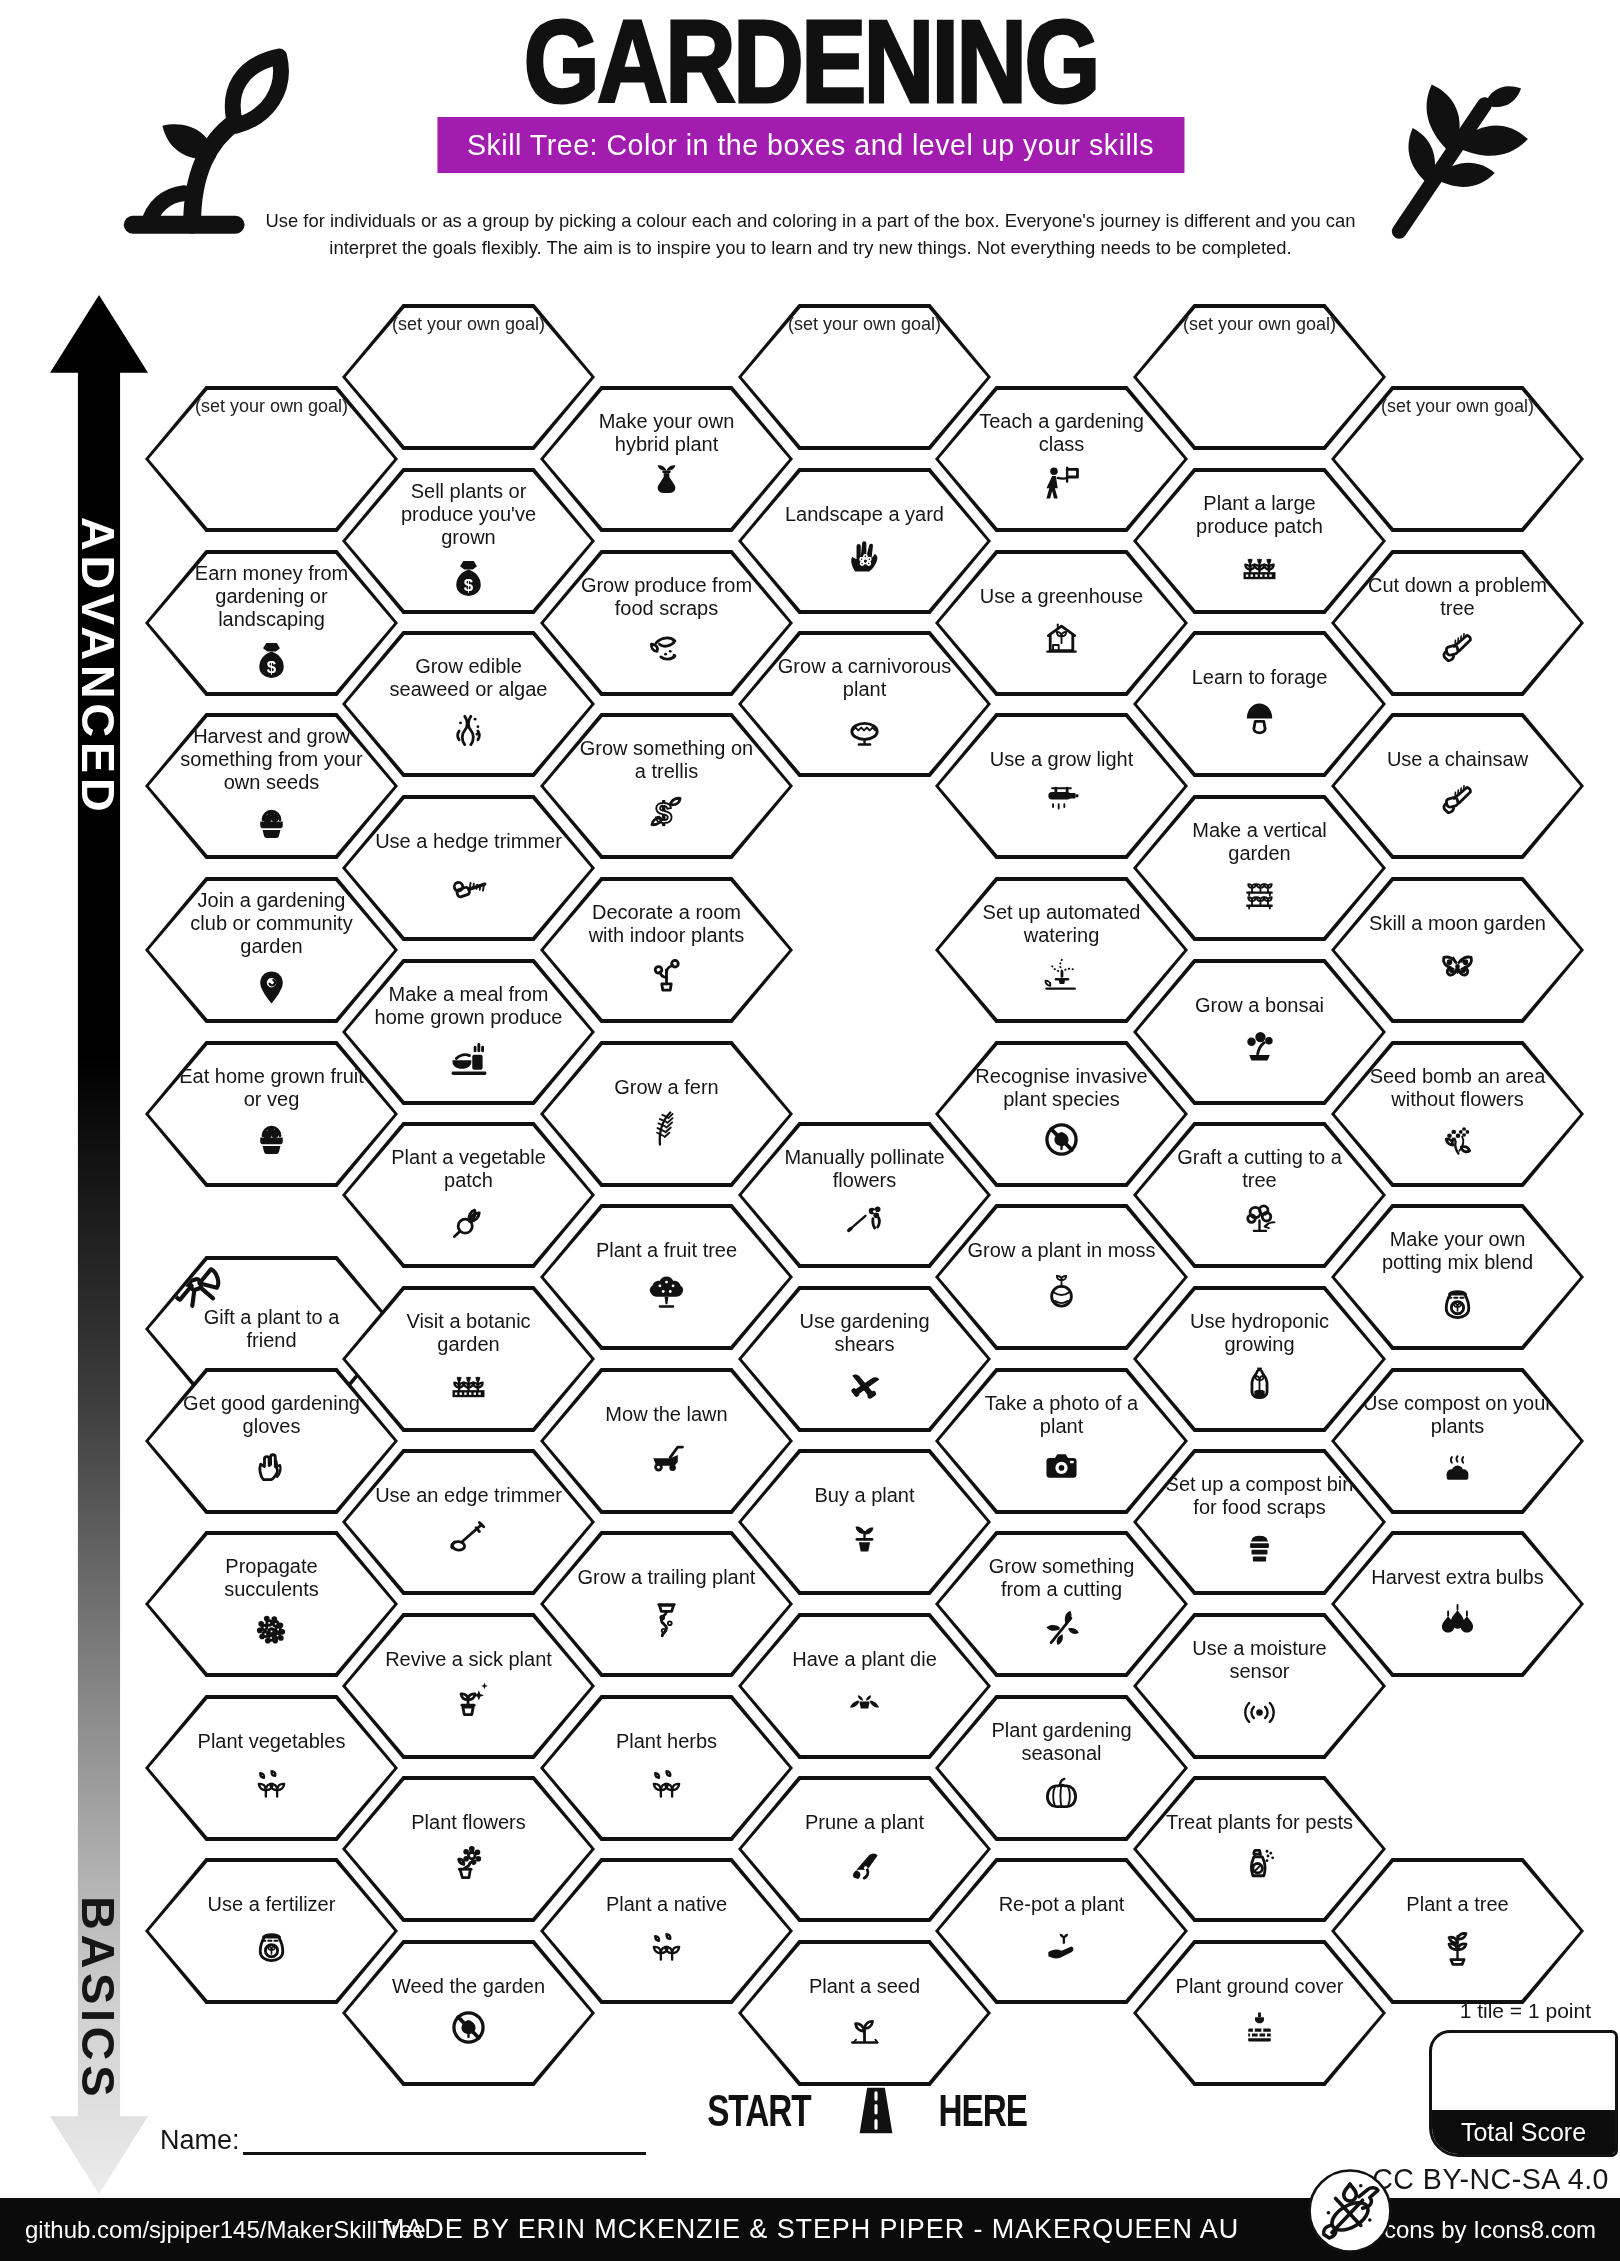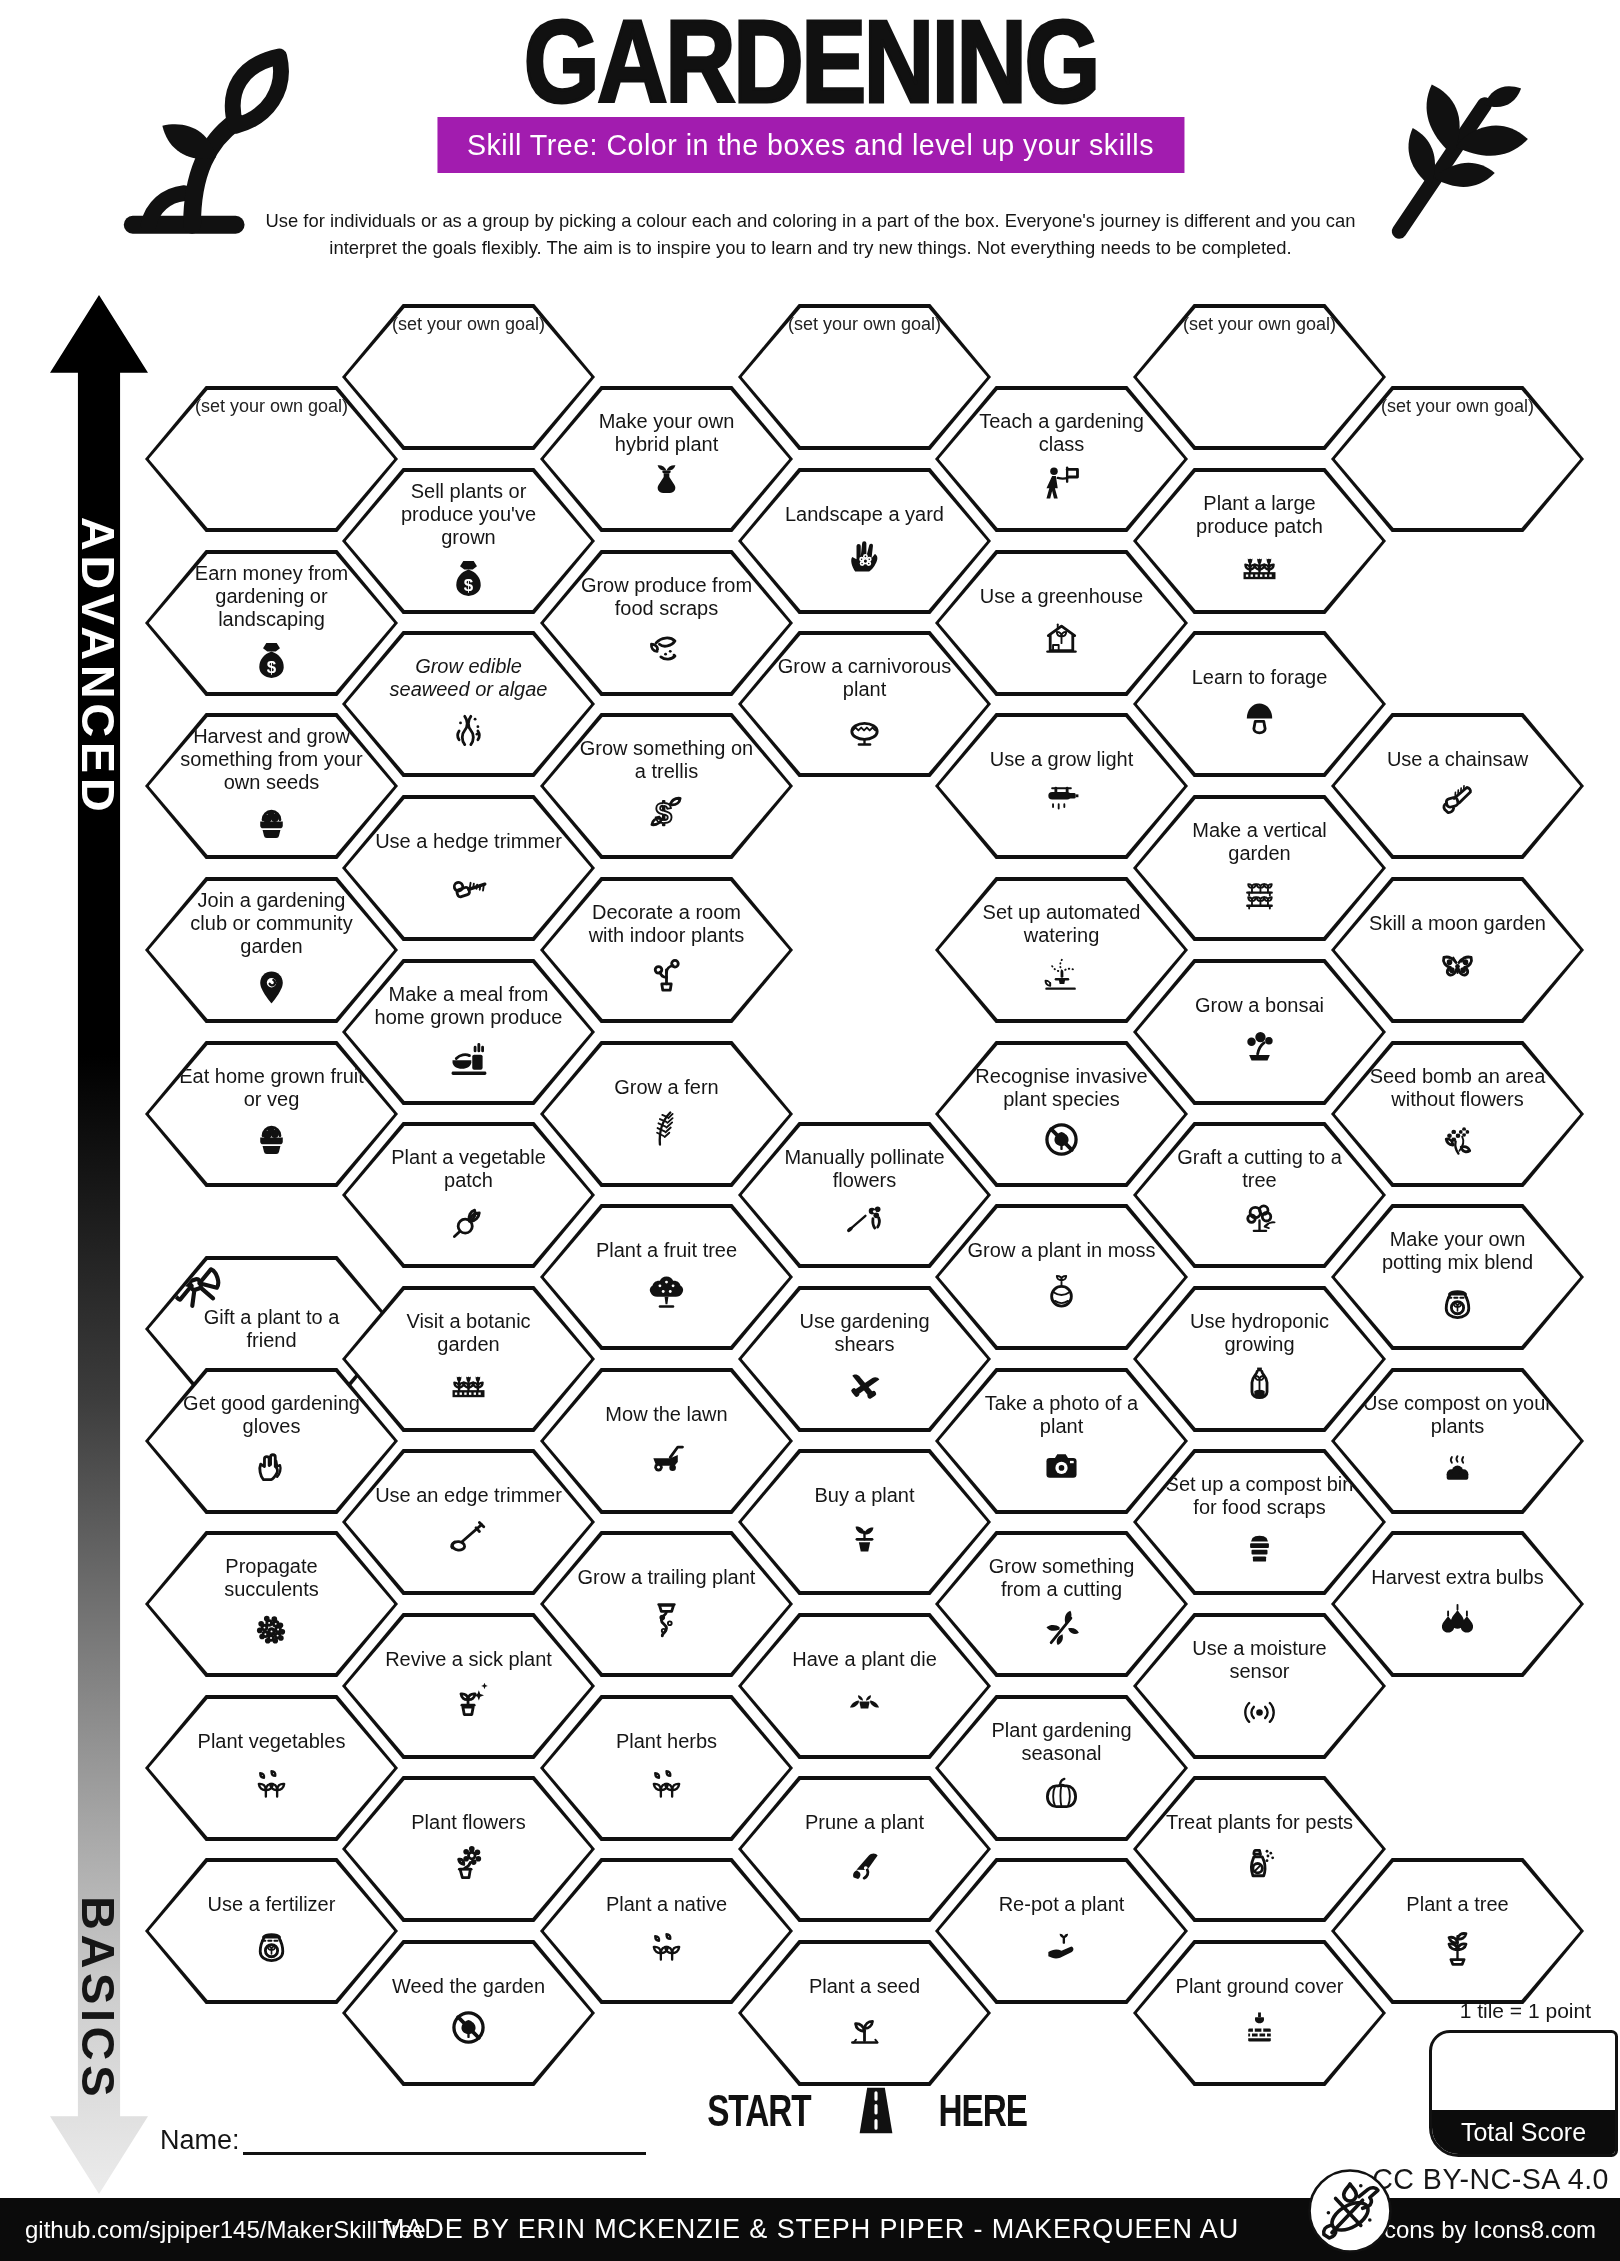--- a/index.html
+++ b/index.html
@@ -273,21 +273,21 @@
           <div class="hex-label">Sell plants or produce you've grown</div>
           <div class="hex-icon">
             <svg viewBox="0 0 100 100" xmlns="http://www.w3.org/2000/svg" fill="none" stroke="#111" stroke-width="6" stroke-linecap="round" stroke-linejoin="round">
               <path d="M39 13h22l7 11-9 7H41l-9-7z" fill="#111" stroke="none"></path>
               <path d="M50 31c-17 6-26 18-26 33 0 14 12 23 26 23s26-9 26-23c0-15-9-27-26-33z" fill="#111" stroke="none"></path>
               <text x="50" y="77" font-size="36" font-weight="bold" fill="#fff" stroke="none" text-anchor="middle">$</text>
             </svg>
           </div>
         </div>
       </div>
-      <div class="hex" style="left: 342px; top: 631px; font-style: italic;">
+      <div class="hex" style="left: 342px; top: 631px;">
         <div class="hex-in">
           <div class="hex-label">Grow edible seaweed or algae</div>
           <div class="hex-icon">
             <svg viewBox="0 0 100 100" xmlns="http://www.w3.org/2000/svg" fill="none" stroke="#111" stroke-width="6" stroke-linecap="round" stroke-linejoin="round">
               <path d="M42 82c-7-9-7-22 0-30s7-21 0-30"></path>
               <path d="M55 82c7-9 7-22 0-30s-7-21 0-30"></path>
               <path d="M30 72c-4-6-4-13 0-19m40 19c4-6 4-13 0-19"></path>
               <g fill="#111" stroke="none">
                 <circle cx="64" cy="28" r="3"></circle>
                 <circle cx="70" cy="44" r="3"></circle>
@@ -1045,20 +1045,35 @@
               <g stroke="#fff" stroke-width="4">
                 <path d="M26 61h48M26 71h48M38 52v9M56 52v9M32 61v10M48 61v10M64 61v10"></path>
               </g>
             </svg>
           </div>
         </div>
       </div>
       <div class="hex" style="left: 1331px; top: 386px;">
         <div class="hex-in">
           <div class="goal-label">(set your own goal)</div>
+        </div>
+      </div>
+      <div class="hex" style="left: 1331px; top: 550px;">
+        <div class="hex-in">
+          <div class="hex-label">Cut down a problem tree</div>
+          <div class="hex-icon">
+            <svg viewBox="0 0 100 100" xmlns="http://www.w3.org/2000/svg" fill="none" stroke="#111" stroke-width="6" stroke-linecap="round" stroke-linejoin="round">
+              <g transform="rotate(-14 50 50)">
+                <path d="M44 44l32-16c5 2 7 7 5 11L52 56"></path>
+                <path d="M48 38l2-6m5 3 2-6m5 3 2-6m5 3 2-6" stroke-width="3.5"></path>
+                <rect x="26" y="42" width="24" height="18" rx="7"></rect>
+                <path d="M26 50c-6 1-9 6-7 12l5 8c6 2 12-1 14-6"></path>
+              </g>
+            </svg>
+          </div>
         </div>
       </div>
       <div class="hex" style="left: 1331px; top: 713px;">
         <div class="hex-in">
           <div class="hex-label">Use a chainsaw</div>
           <div class="hex-icon">
             <svg viewBox="0 0 100 100" xmlns="http://www.w3.org/2000/svg" fill="none" stroke="#111" stroke-width="6" stroke-linecap="round" stroke-linejoin="round">
               <g transform="rotate(-14 50 50)">
                 <path d="M44 44l32-16c5 2 7 7 5 11L52 56"></path>
                 <path d="M48 38l2-6m5 3 2-6m5 3 2-6m5 3 2-6" stroke-width="3.5"></path>

